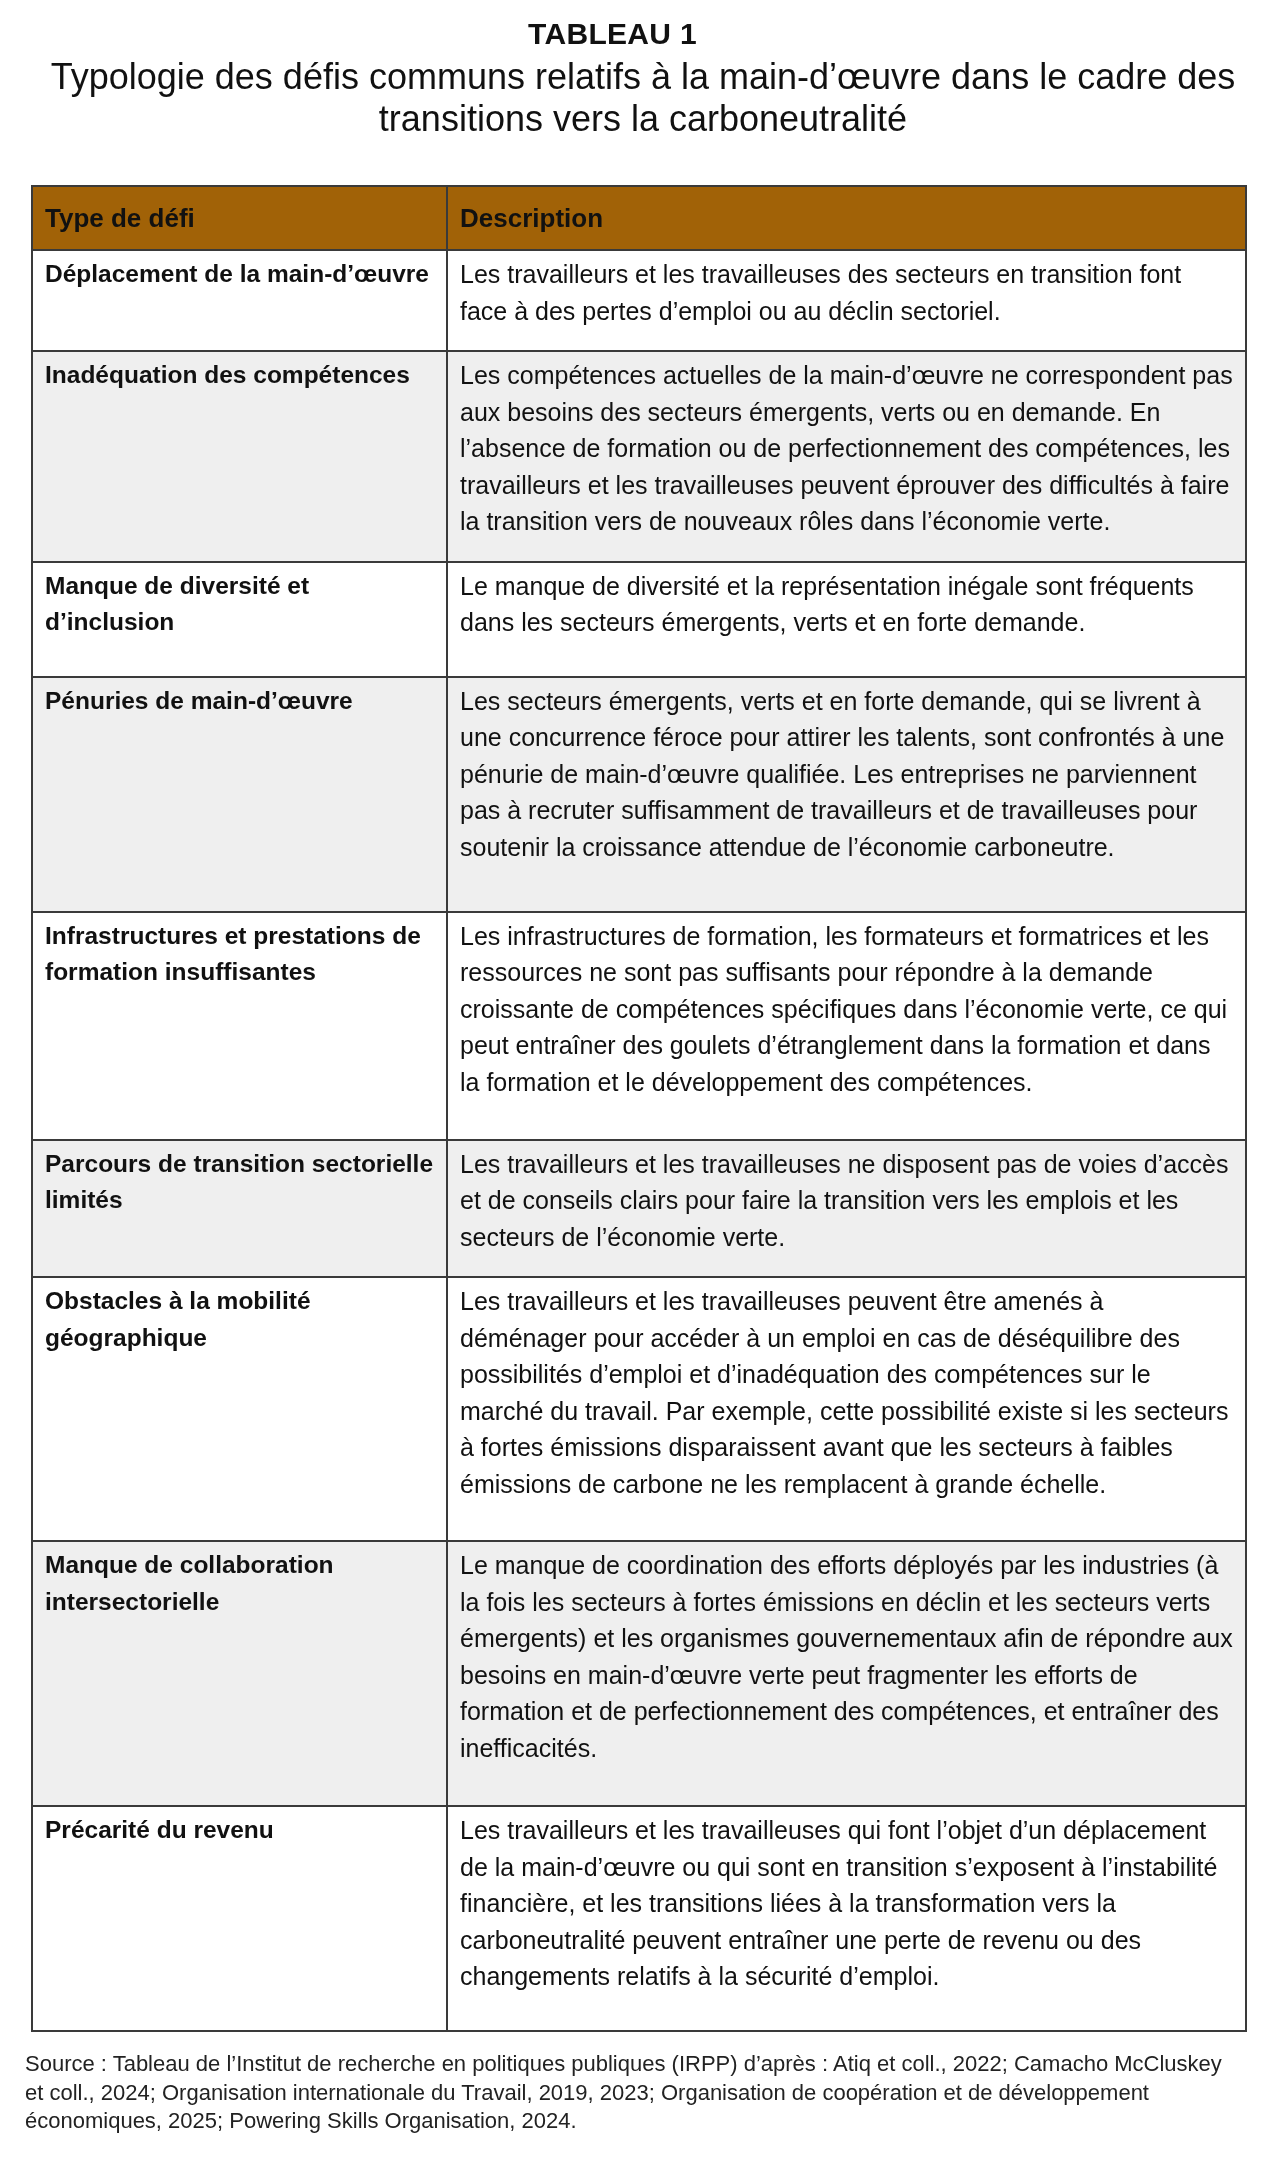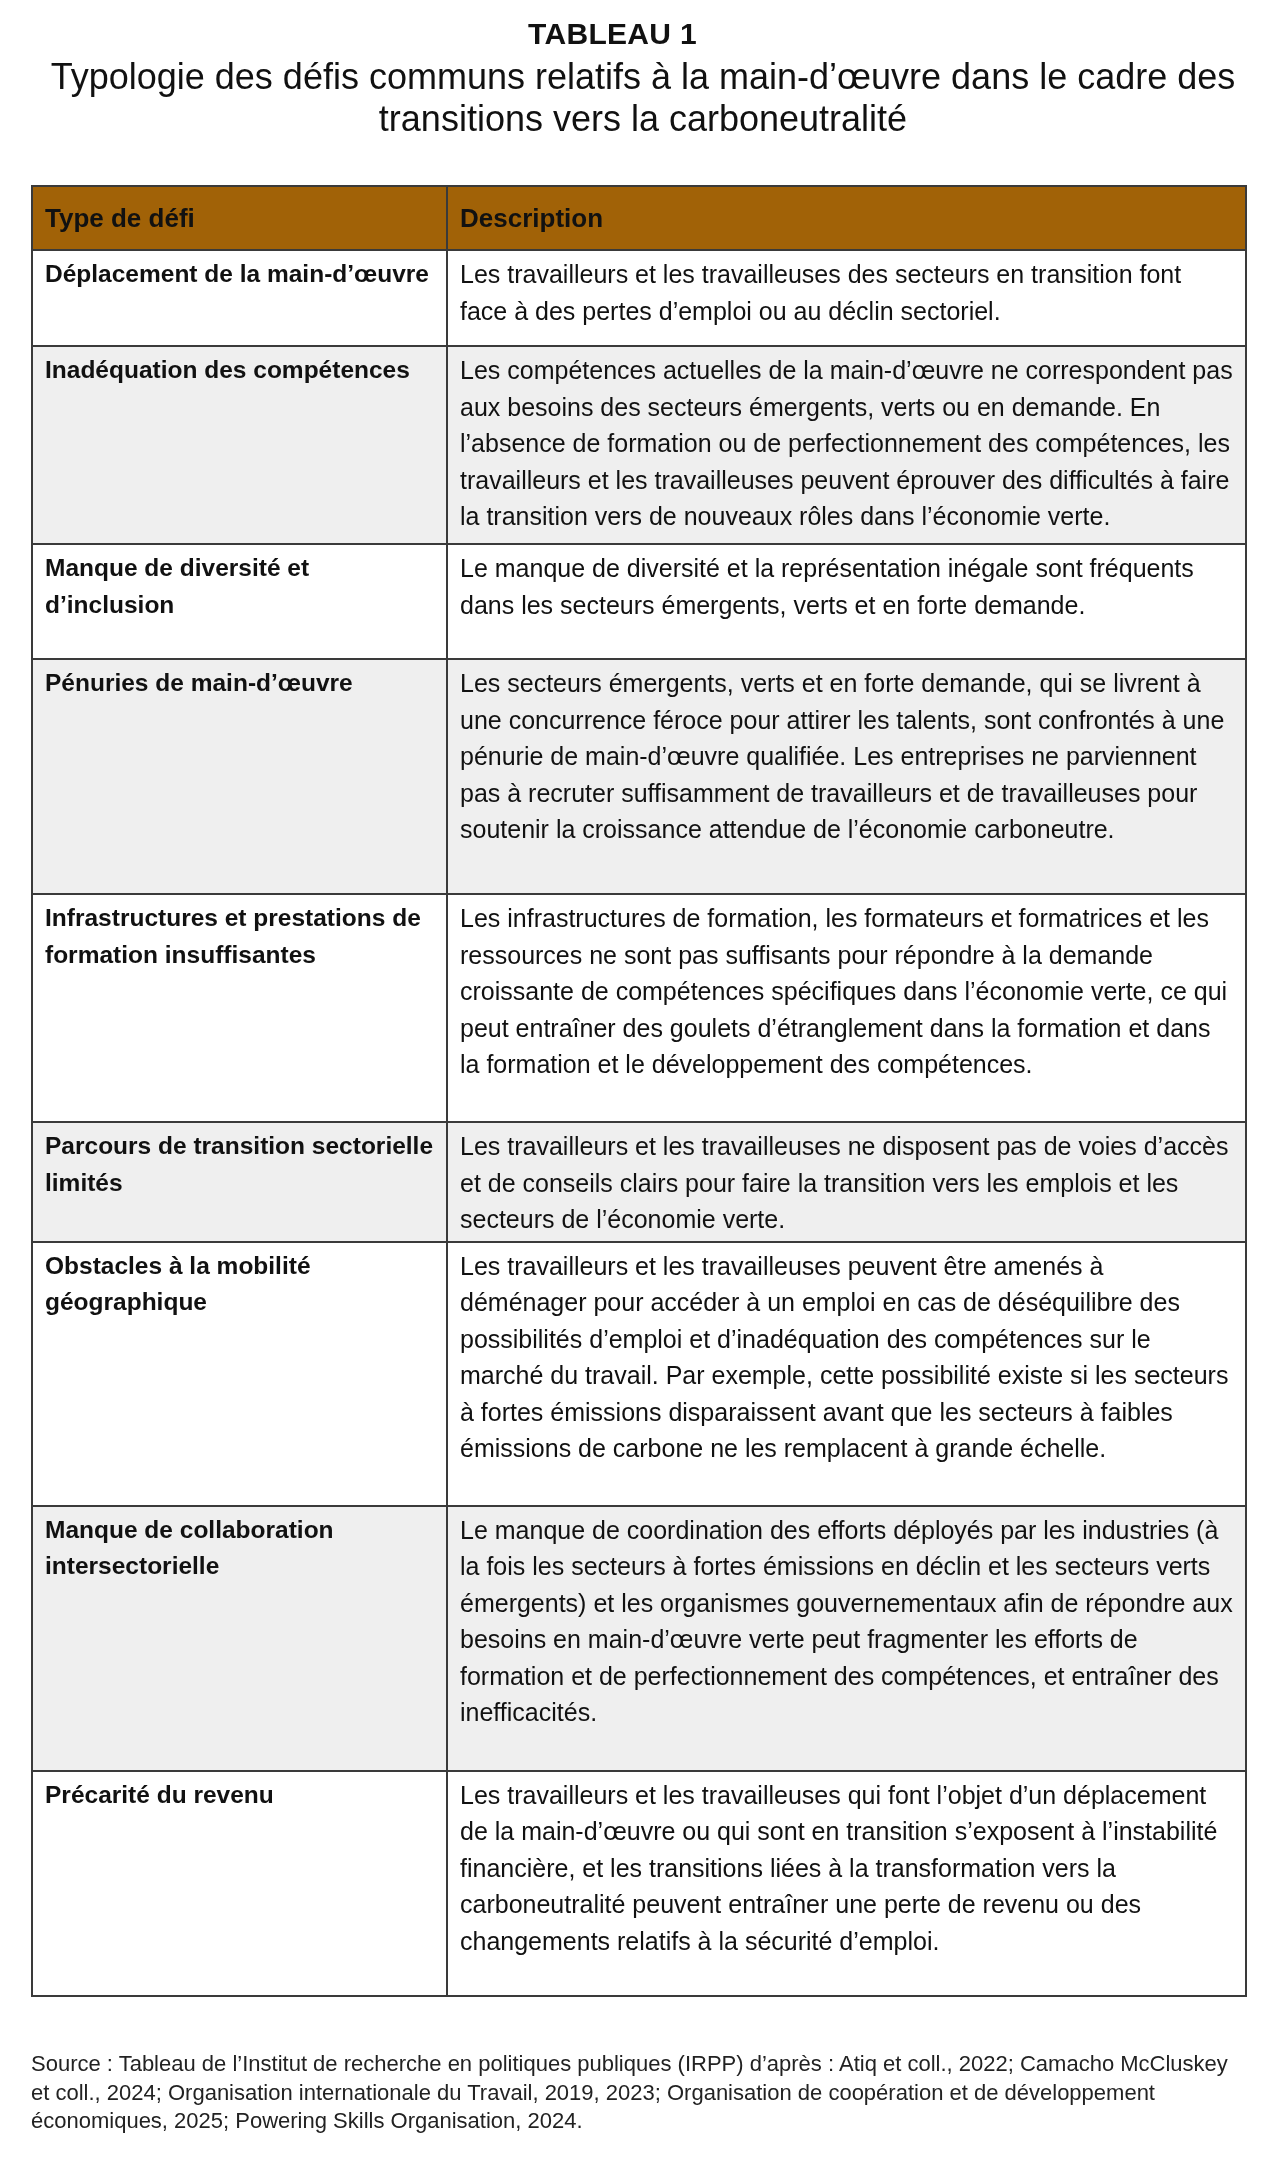--- a/index.html
+++ b/index.html
@@ -9,26 +9,26 @@
            font-weight: bold; font-size: 30px; line-height: 40px; letter-spacing: 0.3px; }
   .subtitle { position: absolute; left: 40px; width: 1206px; top: 56px; text-align: center;
               font-size: 36px; line-height: 42px; }
   table.tbl { position: absolute; left: 31px; top: 185px; width: 1214px;
               border-collapse: collapse; table-layout: fixed; }
   table.tbl col.c1 { width: 415px; }
   table.tbl col.c2 { width: 799px; }
   table.tbl th, table.tbl td { border: 2px solid #3a3a3a; vertical-align: top; text-align: left; }
   table.tbl th { background: #a16207; font-size: 26px; font-weight: bold; height: 62px;
                  padding: 0 12px; vertical-align: middle; }
-  table.tbl td { font-size: 25px; line-height: 36.5px; padding: 5px 12px 3px 12px; }
+  table.tbl td { font-size: 25px; line-height: 36.5px; padding: 5px 12px 21px 12px; }
   table.tbl td.type { font-weight: bold; font-size: 24.5px; }
   table.tbl tr.odd td { background: #ffffff; }
   table.tbl tr.even td { background: #efefef; }
   table.tbl tr { }
-  .footer { position: absolute; left: 31px; top: 2050px; width: 1220px;
+  .footer { position: absolute; left: 25px; top: 2050px; width: 1220px;
             font-size: 22px; line-height: 28.5px; color: #222; }
 </style>
 </head>
 <body>
 
 <div class="title">TABLEAU 1</div>
 <div class="subtitle">Typologie des défis communs relatifs à la main-d’œuvre dans le cadre des transitions vers la carboneutralité</div>
 
 <table class="tbl">
   <colgroup>

